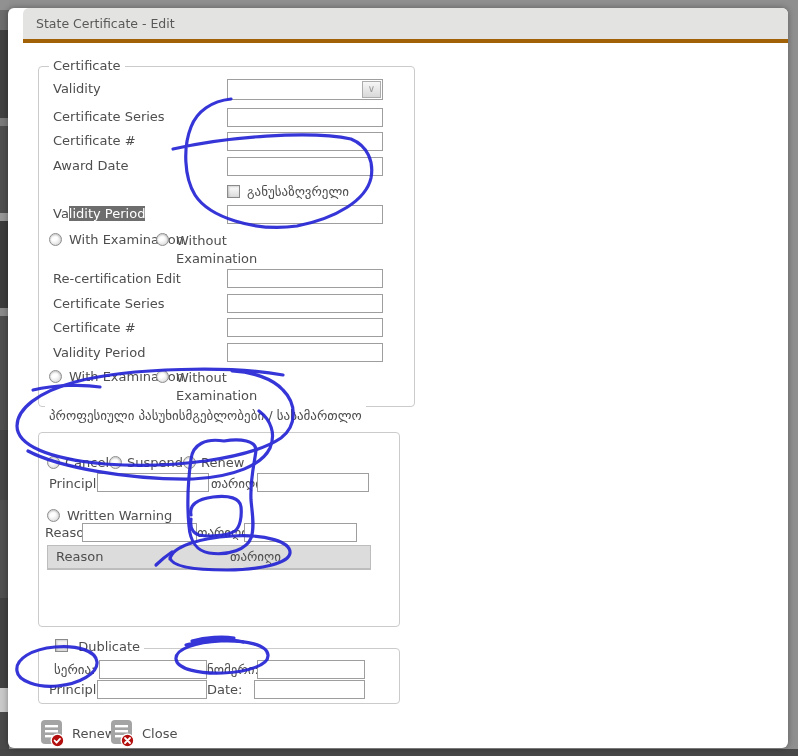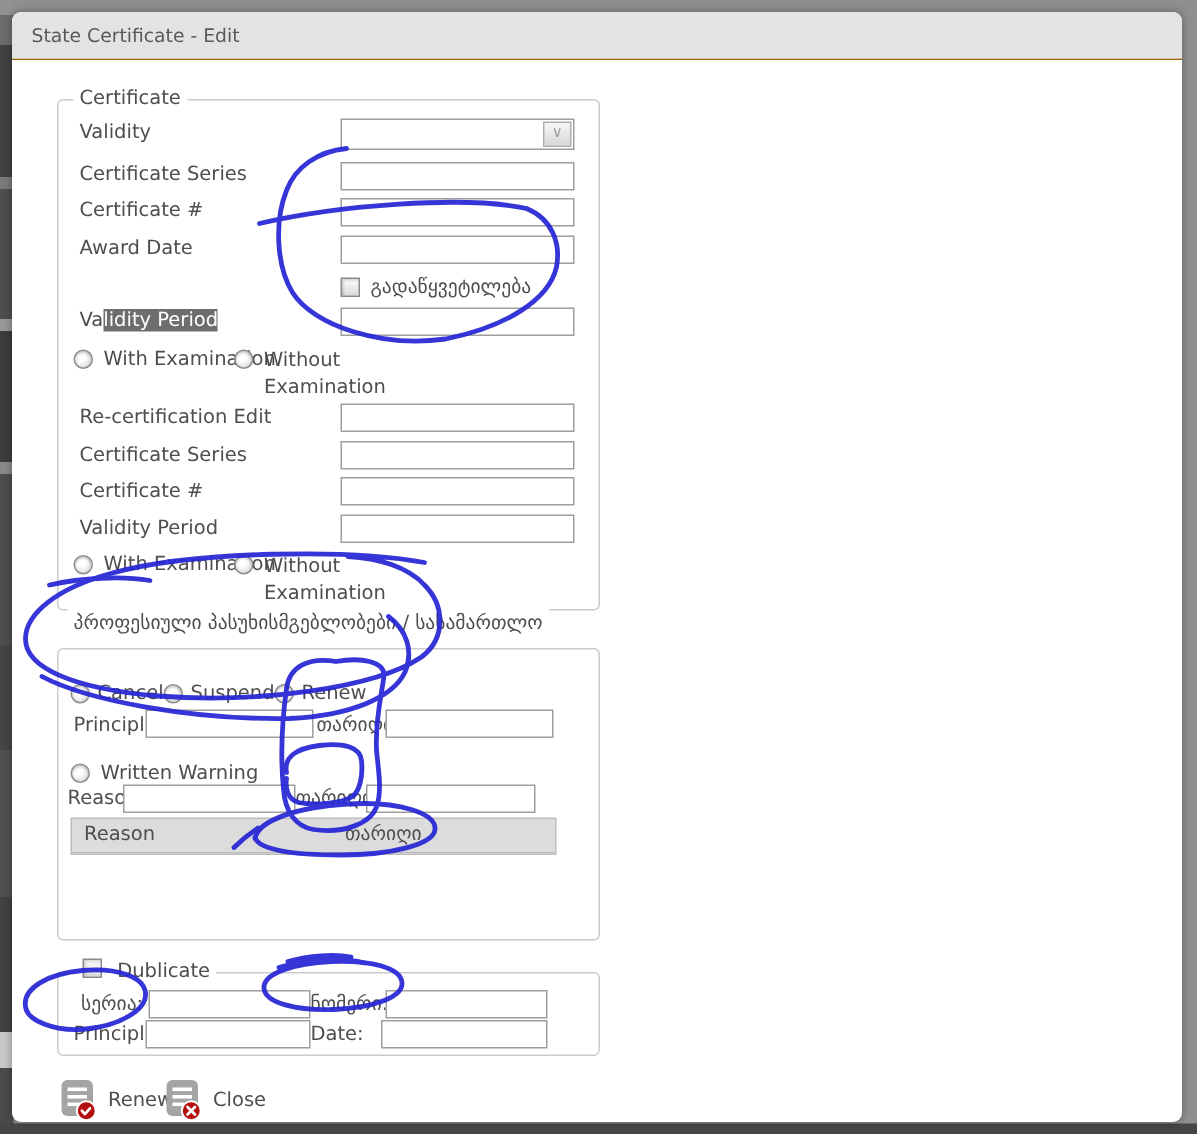--- a/index.html
+++ b/index.html
@@ -16,22 +16,22 @@
       #8a8a8a 308px 316px,#4e4e4e 316px 430px,#454545 430px 500px,#505050 500px 598px,
       #424242 598px 688px,#c9c9c9 688px 712px,#4a4a4a 712px 756px);
   }
   .bottom-strip{position:absolute;left:0;bottom:0;width:798px;height:7px;background:#474747;z-index:0;}
   .dialog{
     position:absolute;left:8px;top:8px;width:780px;height:740px;
     background:#ffffff;border-radius:6px;z-index:1;
     box-shadow:0 0 6px rgba(0,0,0,.35);
   }
   .titlebar{
-    position:absolute;left:0;top:0;right:0;height:31px;
-    background:#e3e3e1;border-bottom:1px solid #a16207;
+    position:absolute;left:15px;top:0;right:0;height:31px;
+    background:#e3e3e1;border-bottom:4px solid #a16207;
     border-radius:6px 6px 0 0;
     font-size:12.5px;color:#595959;line-height:31px;padding-left:13px;
   }
   .fs{position:absolute;border:1px solid #cbcbcb;border-radius:4px;background:#fff;}
   .legend{position:absolute;background:#fff;padding:0 4px;font-size:13px;color:#4e4e4e;white-space:nowrap;}
   .lbl{position:absolute;font-size:13px;color:#4e4e4e;white-space:nowrap;}
   .inp{position:absolute;height:17px;border:1px solid #9e9e9e;background:#fff;padding:0 3px;font-size:12px;color:#333;box-sizing:content-box;}
   .cmb{position:absolute;height:19px;border:1px solid #9e9e9e;background:#fff;}
   .cmb-btn{position:absolute;top:1px;right:1px;width:17px;height:15px;border:1px solid #adadad;
     background:linear-gradient(#f7f7f7,#d8d8d8);color:#9a9a9a;font-size:10px;line-height:14px;text-align:center;cursor:pointer;}
@@ -51,39 +51,39 @@
 <body>
 
 <div class="left-strip" data-name="page-background-left-edge"></div>
 <div class="bottom-strip" data-name="page-background-bottom-edge"></div>
 
 <div class="dialog" data-name="state-certificate-edit-dialog">
   <div class="titlebar" data-name="dialog-titlebar">
     <span data-name="dialog-title">State Certificate - Edit</span>
   </div>
 
-  <div class="fs" style="left:30px;top:58px;width:360px;height:339px;" data-name="certificate-fieldset">
+  <div class="fs" style="left:30px;top:58px;width:360px;height:339px;padding-left:15px;" data-name="certificate-fieldset">
     <div class="legend" style="left:10px;top:-9px;" data-name="certificate-legend">Certificate</div>
 
     <div class="lbl" style="left:14px;top:14px;" data-name="specialty-label">Validity</div>
     <div class="cmb" style="left:188px;top:12px;width:154px;" data-name="specialty-select">
       <div class="cmb-btn" data-name="chevron-down-icon">∨</div>
     </div>
 
     <div class="lbl" style="left:14px;top:42px;" data-name="certificate-series-label">Certificate Series</div>
     <input class="inp" style="left: 188px; top: 41px; width: 148px;" data-name="certificate-series-input">
 
     <div class="lbl" style="left:14px;top:66px;" data-name="certificate-number-label">Certificate #</div>
     <input class="inp" style="left: 188px; top: 65px; width: 148px;" data-name="certificate-number-input">
 
     <div class="lbl" style="left:14px;top:91px;" data-name="award-date-label">Award Date</div>
     <input class="inp" style="left: 188px; top: 90px; width: 148px;" data-name="award-date-input">
 
     <div class="cbx" style="left:188px;top:118px;" data-name="indefinite-checkbox"></div>
-    <div class="lbl" style="left:208px;top:117px;" data-name="indefinite-label">გადაწყვეტილება</div>
+    <div class="lbl" style="left:208px;top:117px;" data-name="indefinite-label">განუსაზღვრელი</div>
 
     <div class="lbl" style="left:14px;top:139px;" data-name="validity-period-label">
       <span data-name="validity-label-normal">Va</span><span class="hl" data-name="validity-label-selected">lidity Period</span>
     </div>
     <input class="inp" style="left: 188px; top: 138px; width: 148px;" data-name="validity-period-input">
 
     <div class="radio" style="left:10px;top:166px;" data-name="with-examination-radio"></div>
     <div class="lbl" style="left:30px;top:165px;" data-name="with-examination-label">With Examination</div>
     <div class="radio" style="left:117px;top:166px;" data-name="without-examination-radio"></div>
     <div class="lbl" style="left:137px;top:165px;" data-name="without-examination-label-1">Without Examination</div>

